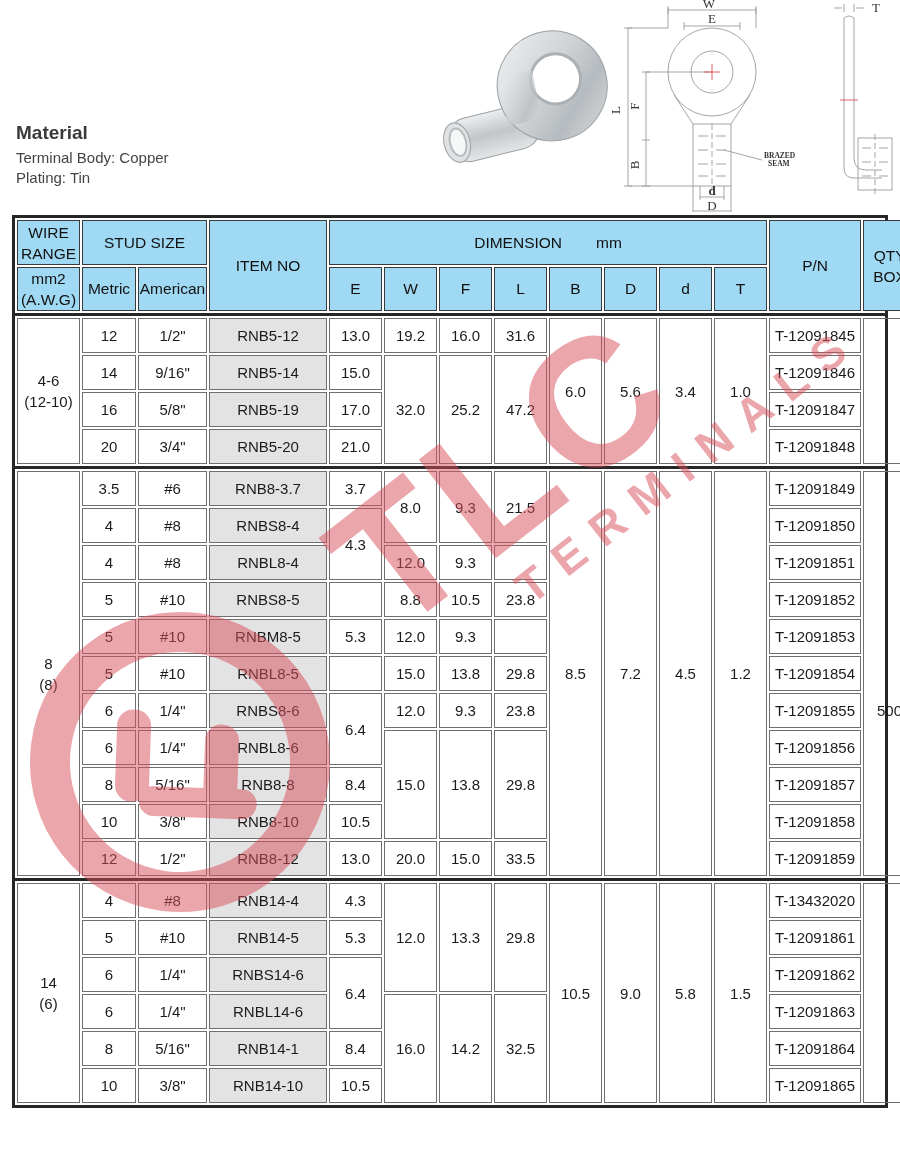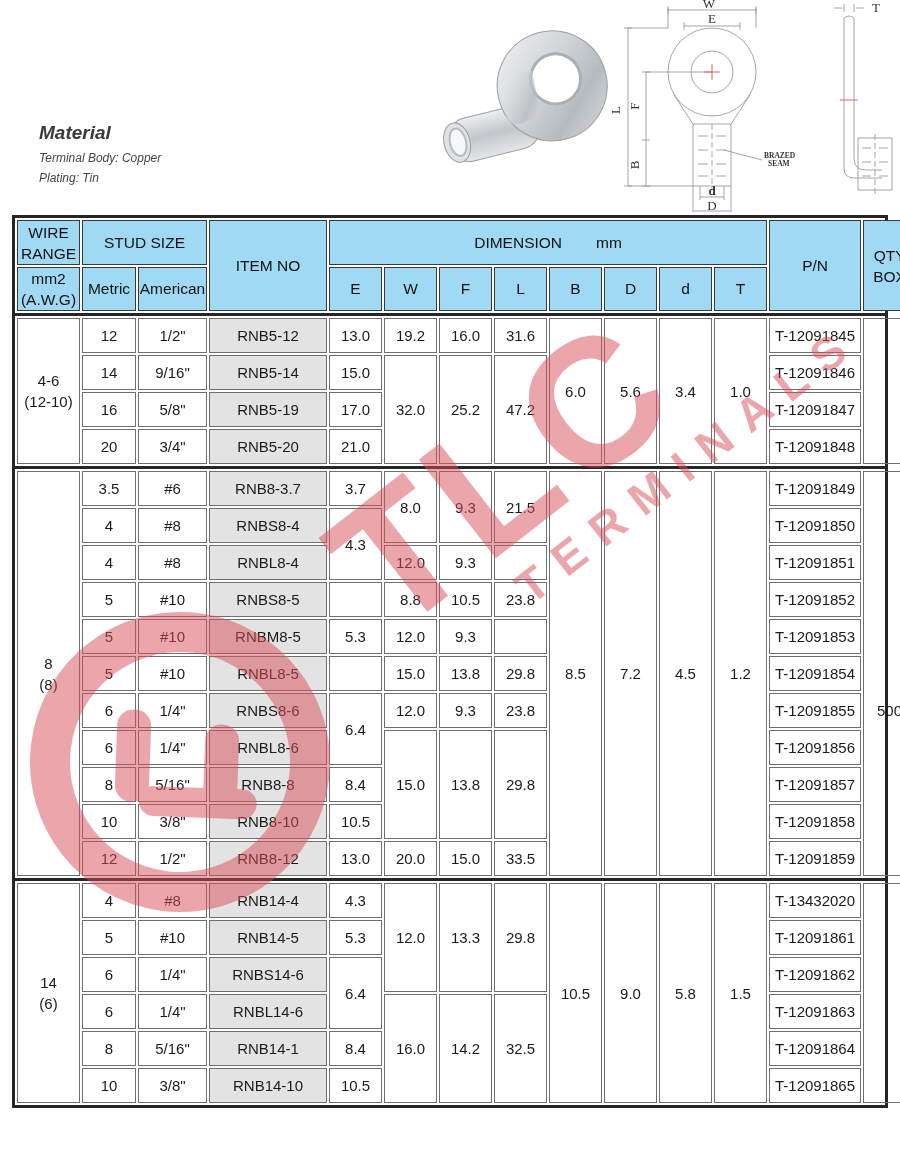--- a/index.html
+++ b/index.html
@@ -7,23 +7,23 @@
     --grid:#6f6f6f; --darkline:#262626; --wm:#d94f5c;
   }
   *{margin:0;padding:0;box-sizing:border-box;}
   html,body{background:#fff;}
   body{font-family:"Liberation Sans",sans-serif;}
   .page{position:relative;width:900px;height:1159px;background:#fff;overflow:hidden;}
 
   .title{position:absolute;left:27px;top:8px;font-size:34px;font-weight:bold;
          color:var(--title-color);letter-spacing:.5px;}
 
-  .material{position:absolute;left:39px;top:122px;color:#3d3d3d;font-style:italic;}
+  .material{position:absolute;left:16px;top:122px;color:#3d3d3d;}
   .material .mh{font-size:19px;font-weight:600;color:#3a3a3a;margin-bottom:4px;}
-  .material .ml{font-size:12px;color:#444;line-height:20px;}
+  .material .ml{font-size:15px;color:#444;line-height:20px;}
 
   .photo{position:absolute;left:420px;top:25px;}
   .drawing{position:absolute;left:612px;top:0px;}
 
   
   .tablewrap{position:absolute;left:12px;top:215px;width:876px;
              border:3px solid var(--darkline);background:#fff;}
   table.grid{table-layout:fixed;width:100%;border-collapse:separate;border-spacing:2px;}
   table.grid td{border:1px solid var(--grid);text-align:center;vertical-align:middle;
                 height:35px;font-size:15px;color:#1b1b1b;overflow:hidden;white-space:nowrap;}

